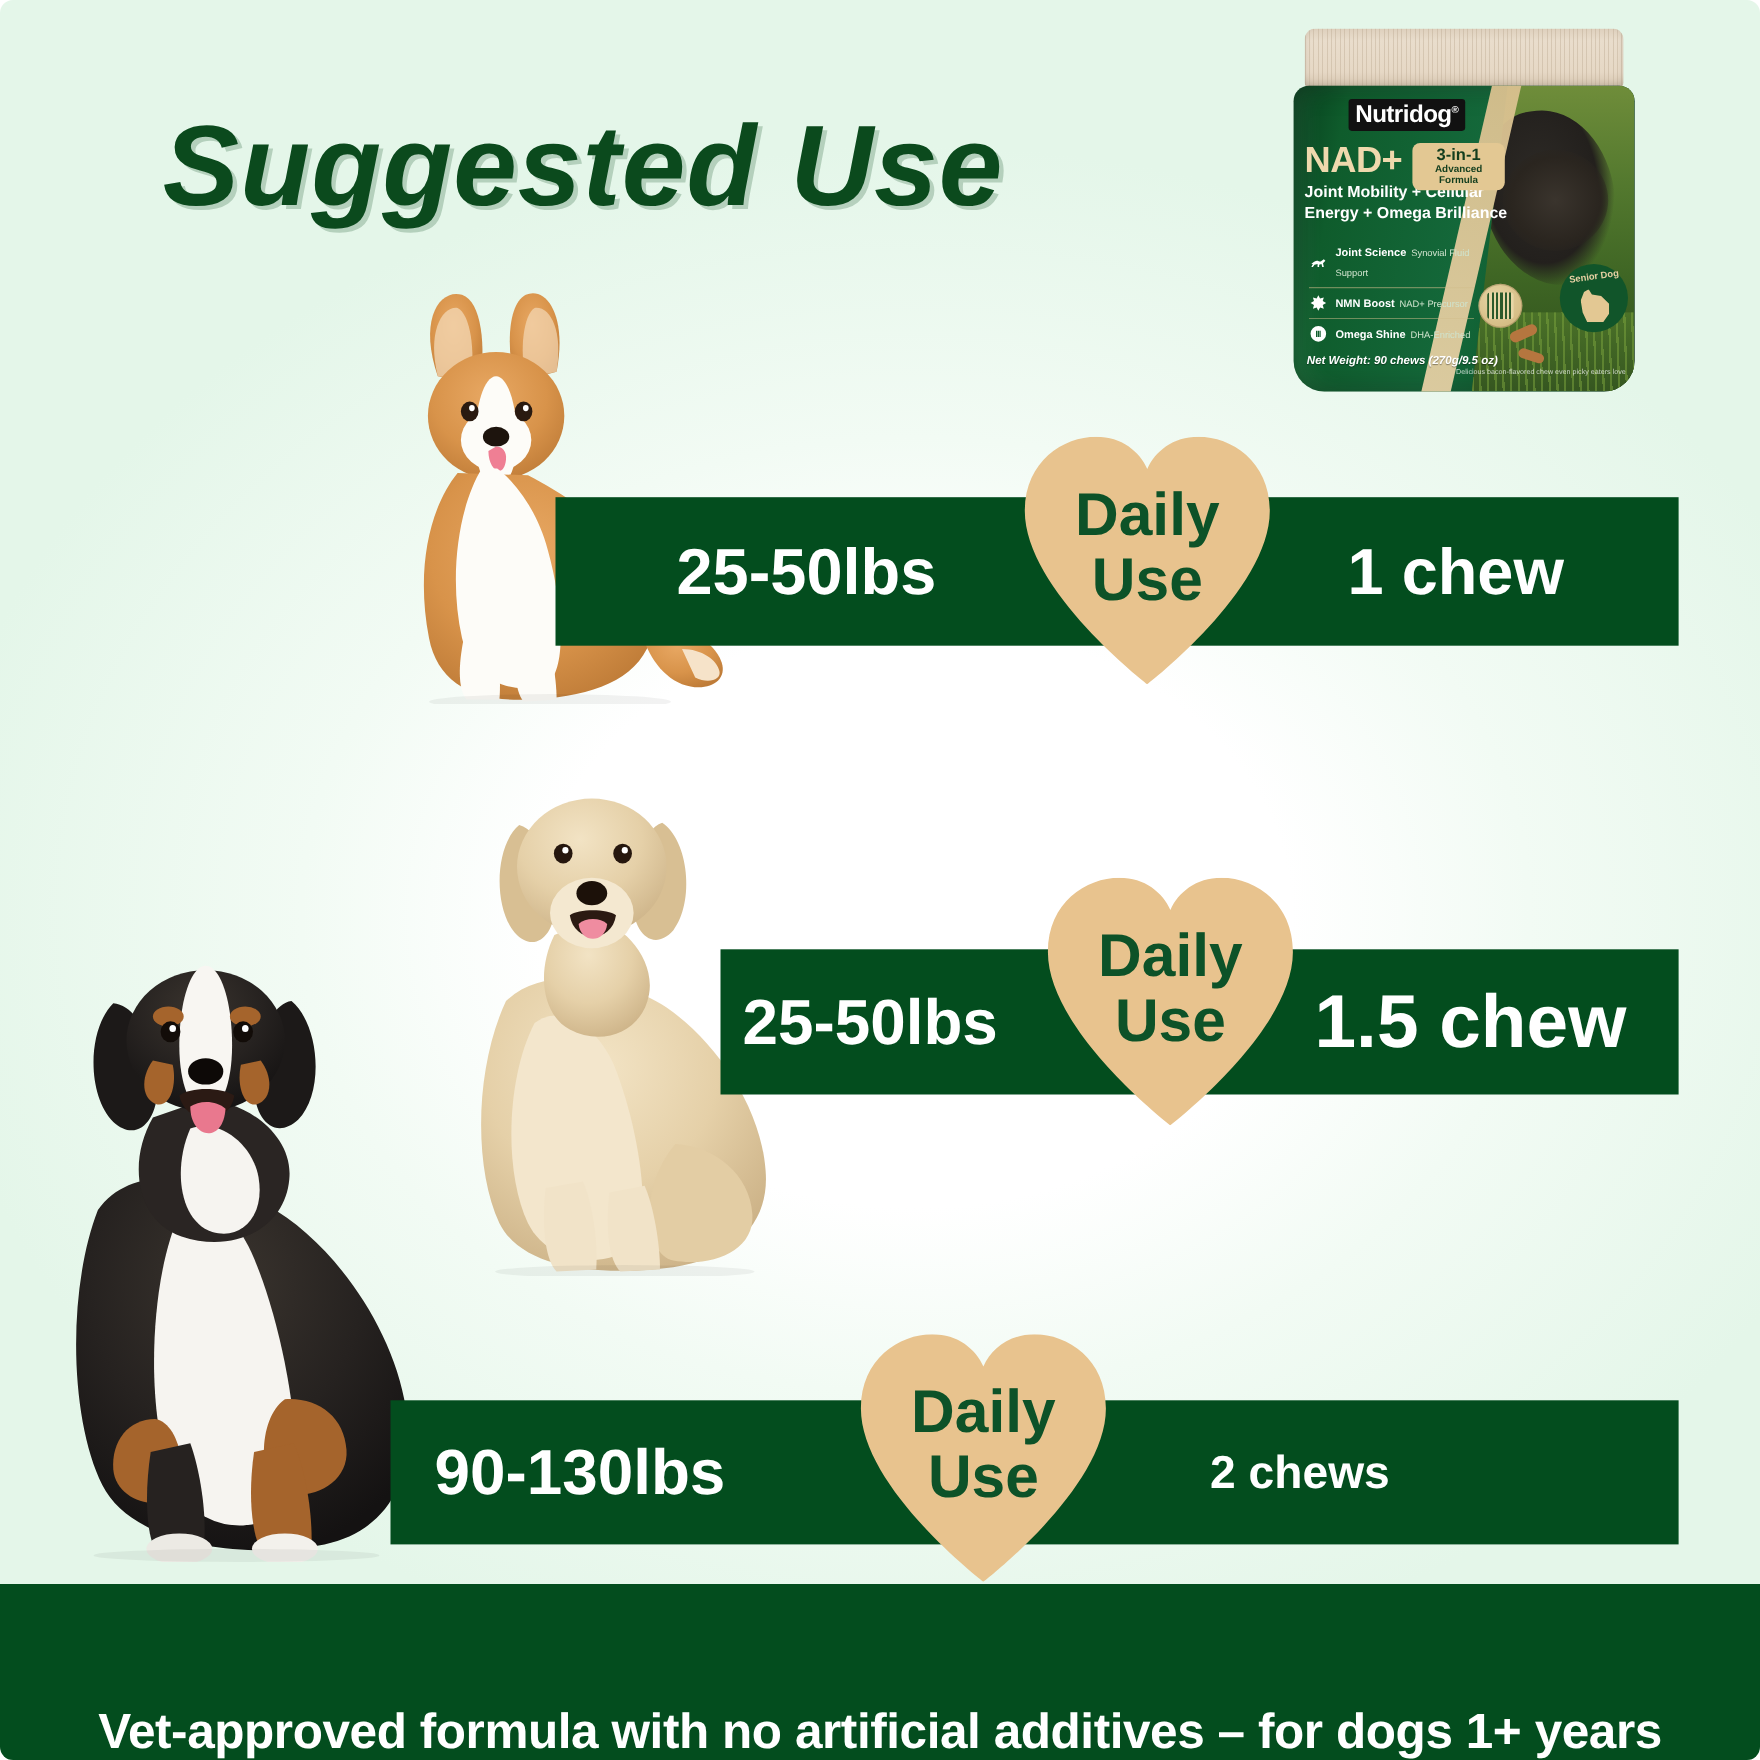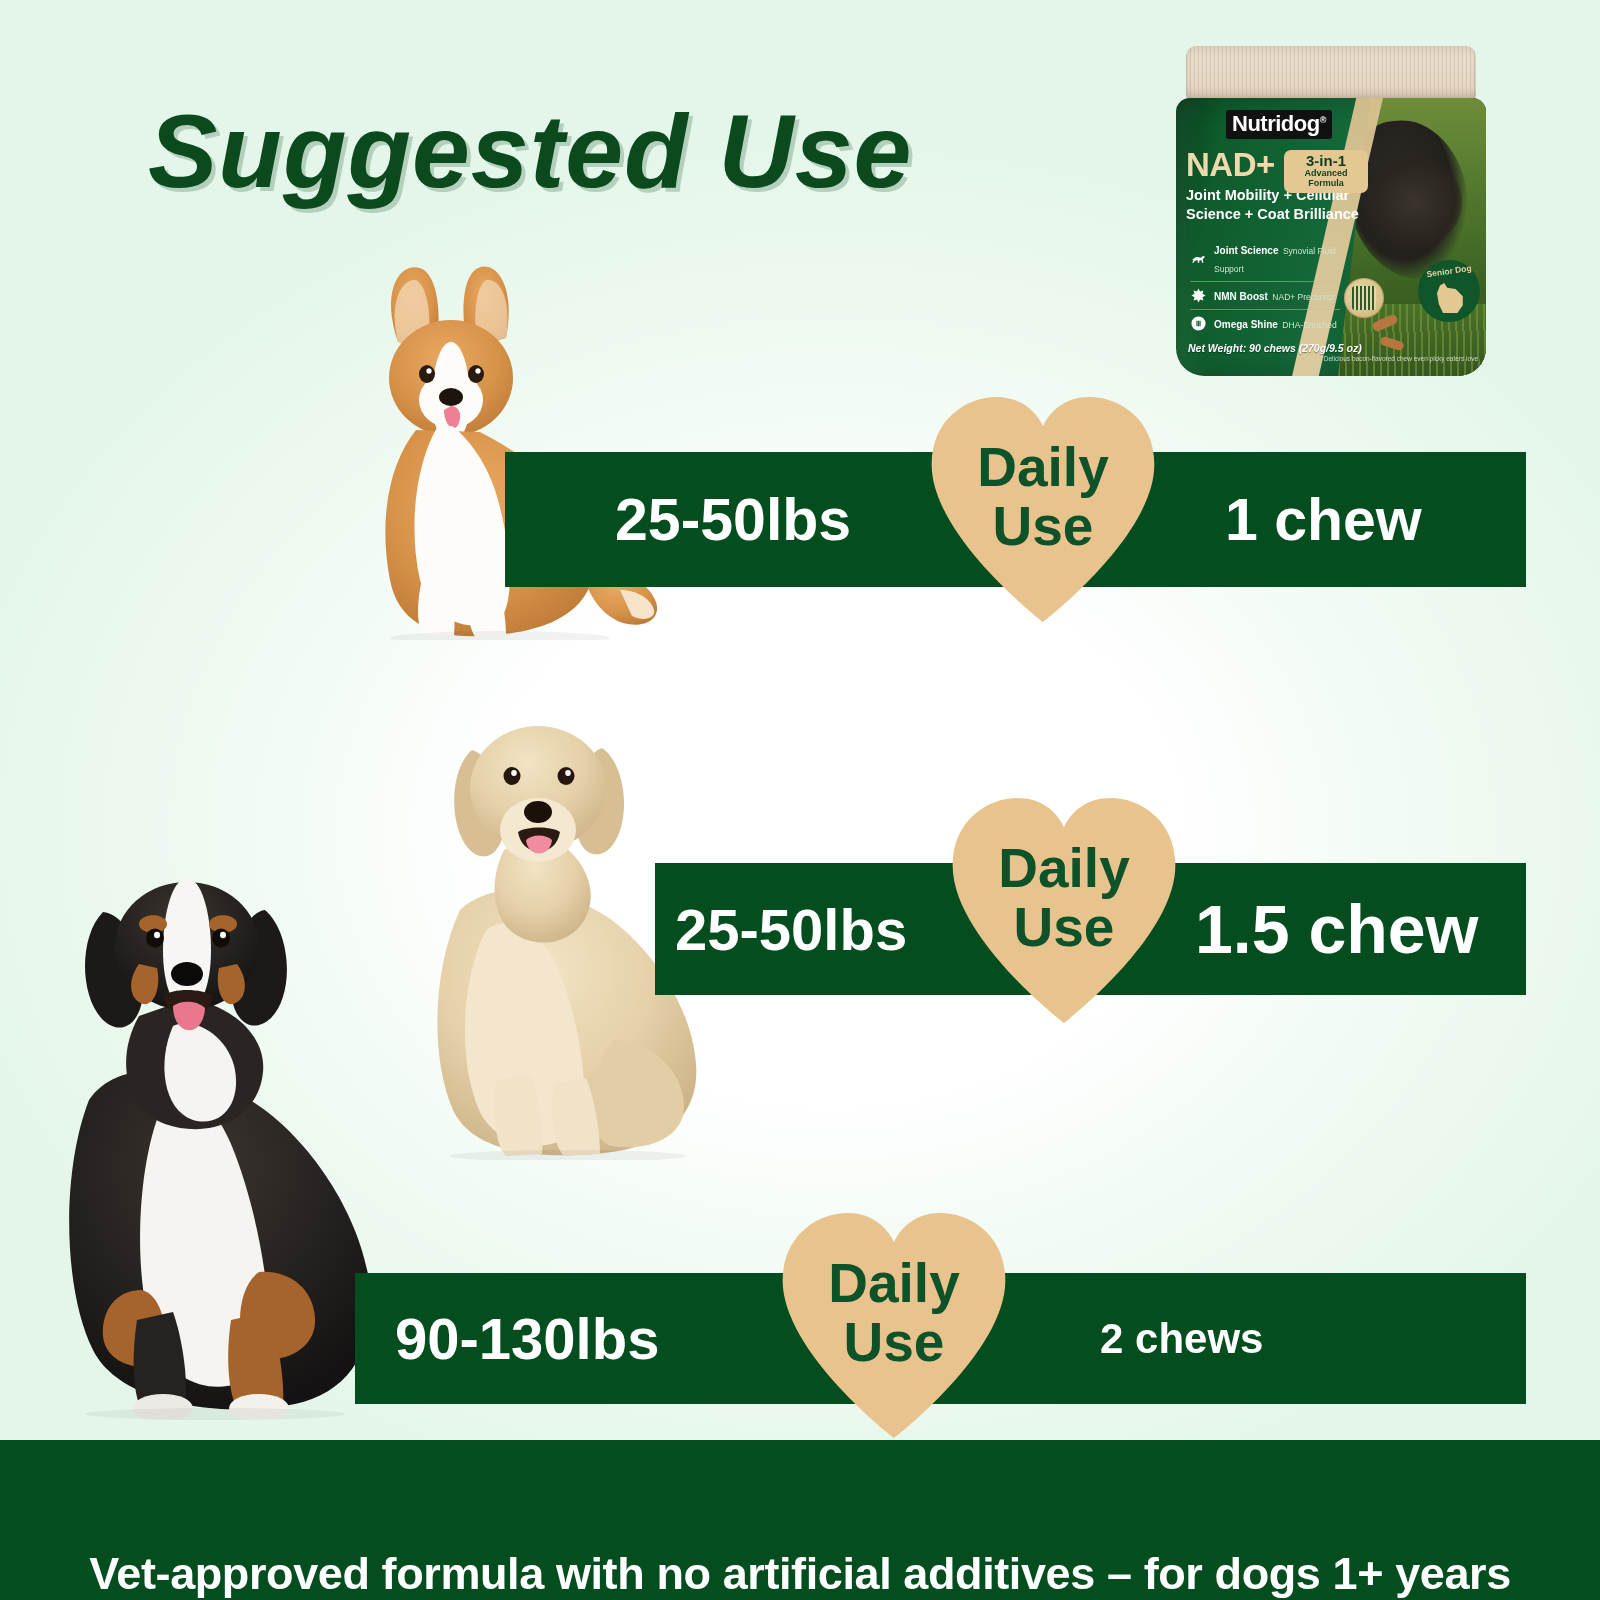--- a/index.html
+++ b/index.html
@@ -8,39 +8,40 @@
     font-family: "Liberation Sans", sans-serif;
     overflow: hidden;
   }
   .page {
     position: relative;
     width: 1600px; height: 1600px;
     background:
       radial-gradient(ellipse 900px 700px at 52% 52%, #ffffff 0%, #ffffff 38%, #f2fbf4 62%, #e4f6e9 100%),
       linear-gradient(135deg, #e2f6e8 0%, #ecfaf0 40%, #e4f6e9 100%);
     overflow: hidden;
+    border-radius: 12px;
   }
 
   
   .title {
     position: absolute;
     left: 148px; top: 92px;
     font-size: 104px;
     font-weight: 800;
     font-style: italic;
     letter-spacing: 1px;
     color: #0b4a1d;
     text-shadow: 4px 4px 0 rgba(11,74,29,0.22);
     white-space: nowrap;
   }
 
   
   .jar {
     position: absolute;
-    left: 1176px; top: 46px;
+    left: 1176px; top: 26px;
     width: 310px; height: 330px;
   }
   .jar-lid {
     position: absolute;
     left: 10px; top: 0;
     width: 290px; height: 55px;
     border-radius: 10px 10px 6px 6px;
     background: linear-gradient(180deg, #ded0bd 0%, #e8dccb 18%, #e6d8c5 70%, #d3c2ac 100%);
     background-image:
       repeating-linear-gradient(90deg, rgba(190,172,148,0.45) 0 1px, rgba(0,0,0,0) 1px 4px),
@@ -307,21 +308,21 @@
 
       <div class="jar-brand"><span>Nutridog</span><sup>®</sup></div>
 
       <div class="jar-nad">NAD+</div>
 
       <div class="jar-badge3">
         <span class="b1">3-in-1</span>
         <span class="b2">Advanced Formula</span>
       </div>
 
-      <div class="jar-sub">Joint Mobility + Cellular Science + Coat Brilliance</div>
+      <div class="jar-sub">Joint Mobility + Cellular Energy + Omega Brilliance</div>
 
       <div class="feat-list">
         <div class="feat">
           <span class="ico">
             <svg viewBox="0 0 24 24">
                 <path d="M3 14c2-1 4-4 7-4 2 0 3 1 5 1l4-3 2 2-3 3 1 5h-2l-1-4-3 1v3H11v-4l-4 1-2 3H3l2-4z"></path>
               </svg>
           </span>
           <span class="txt">
             <span class="t1">Joint Science</span>

